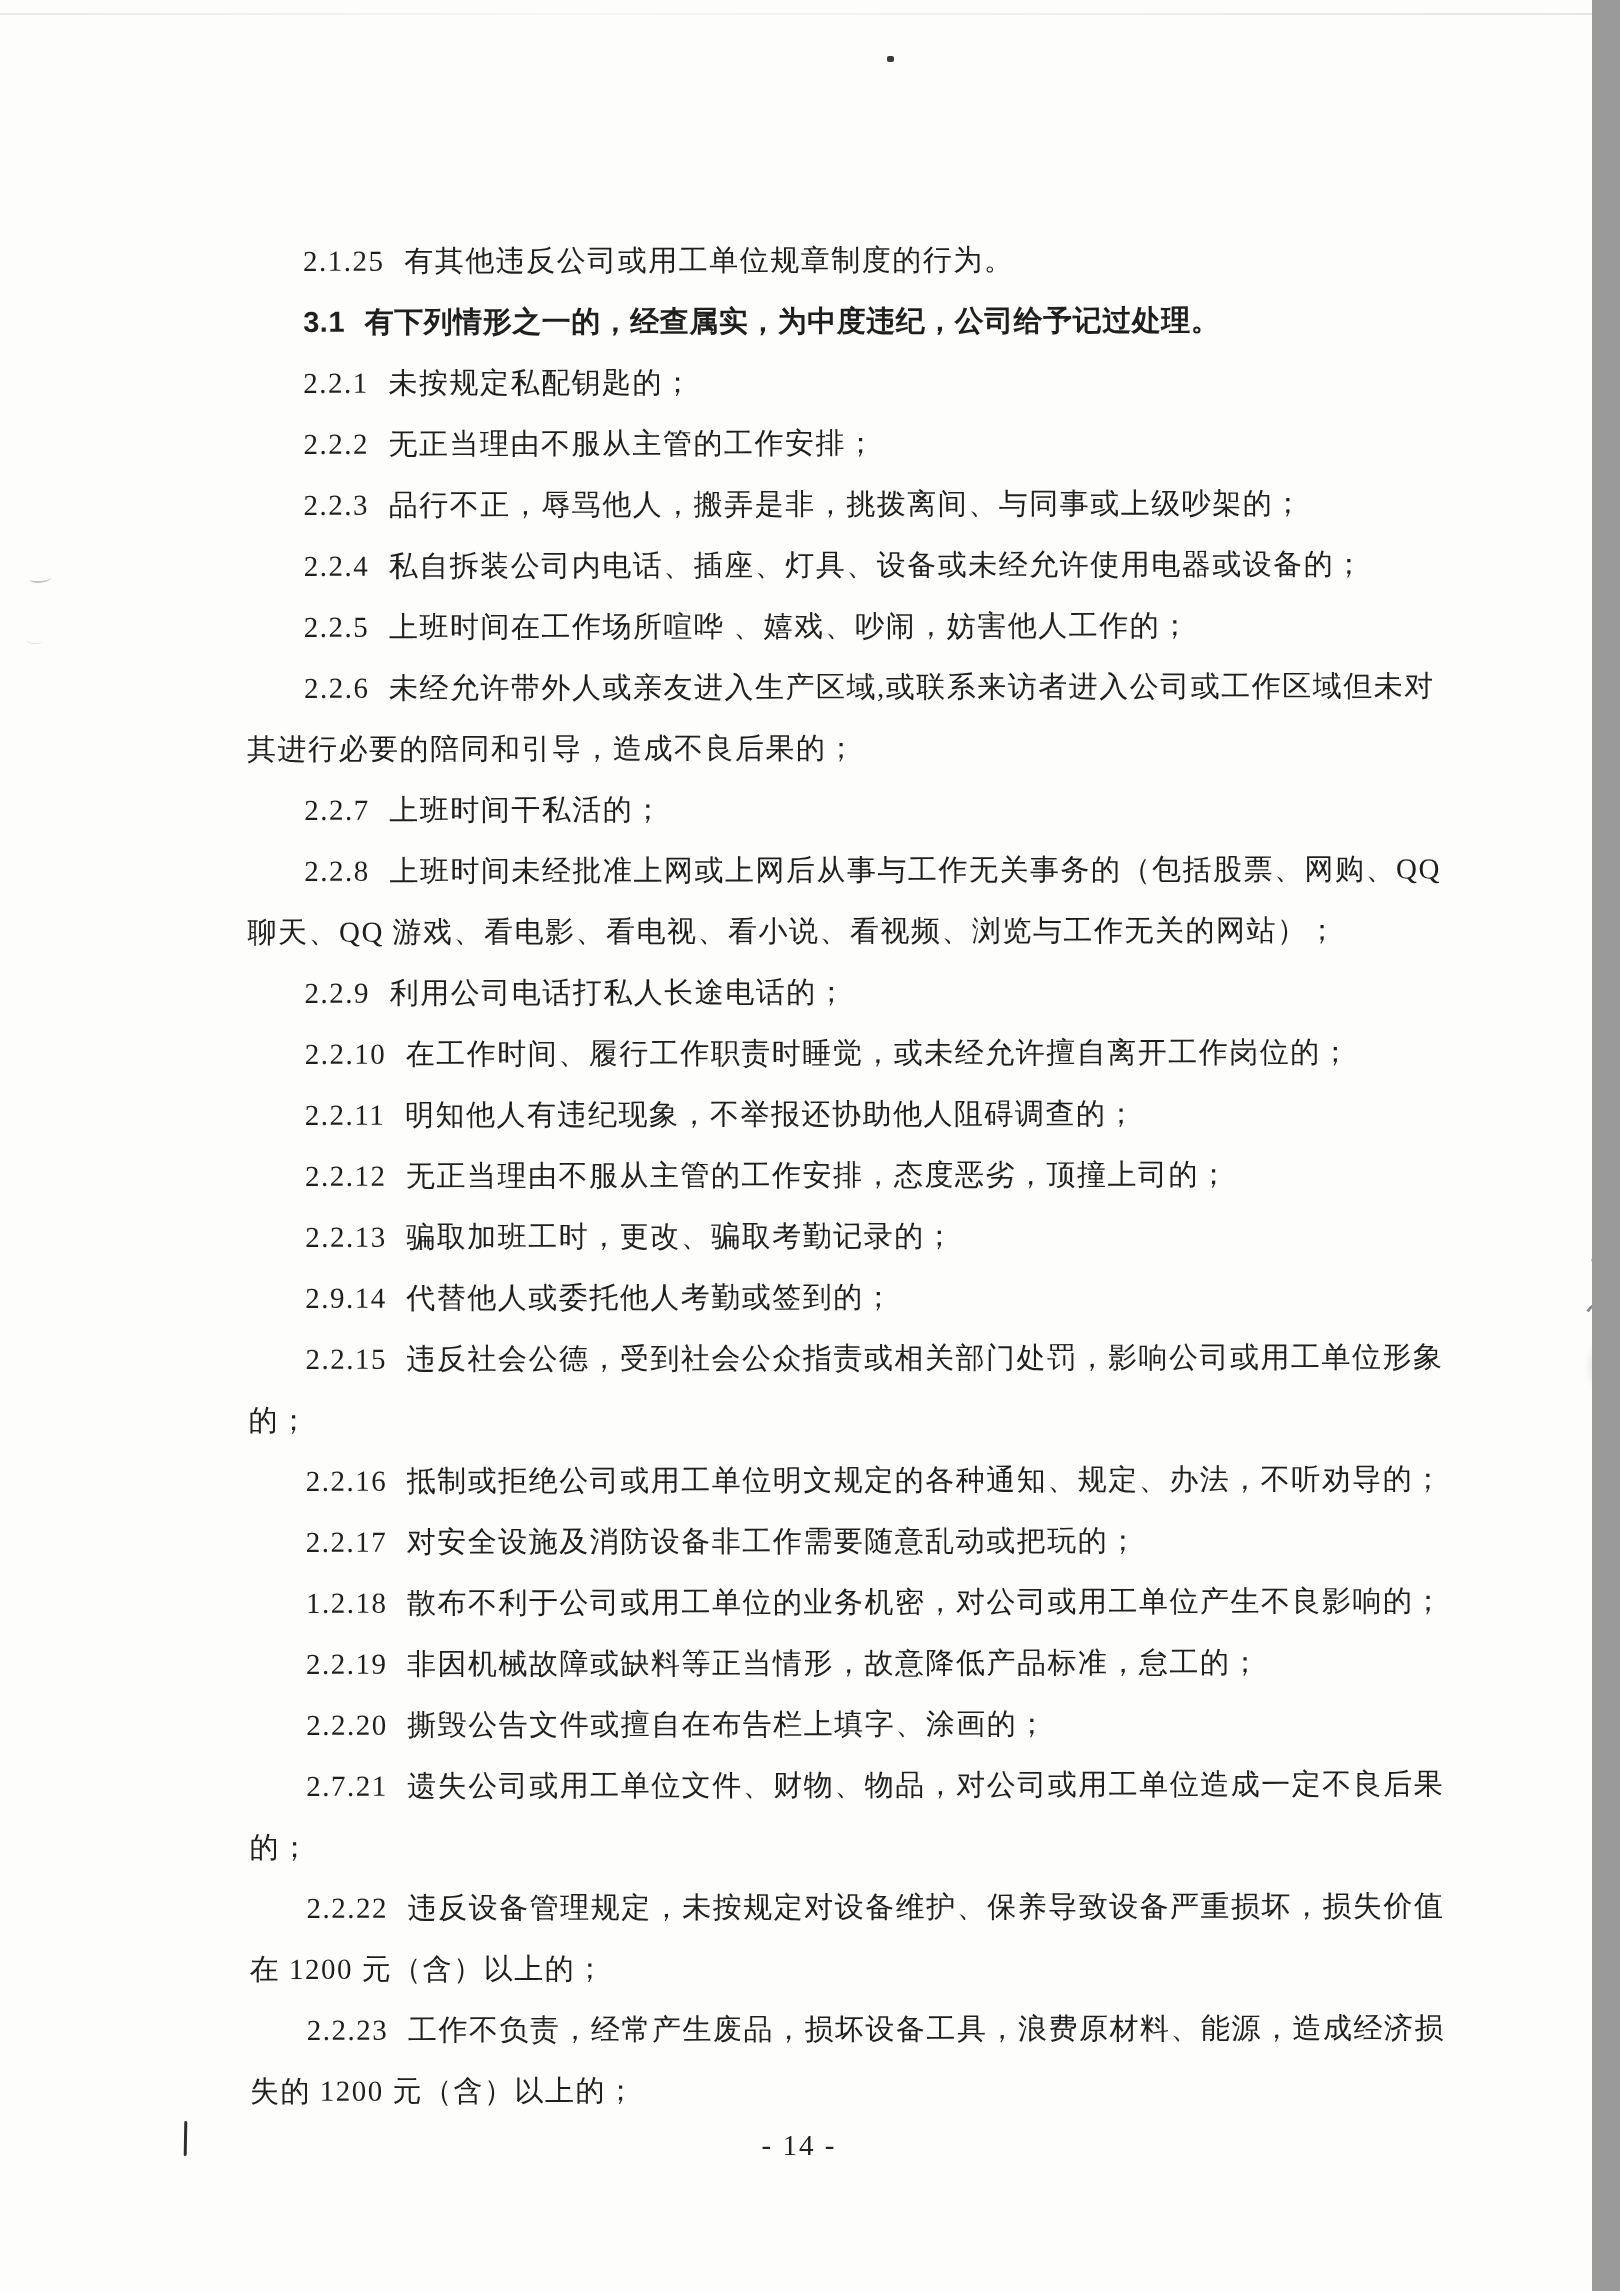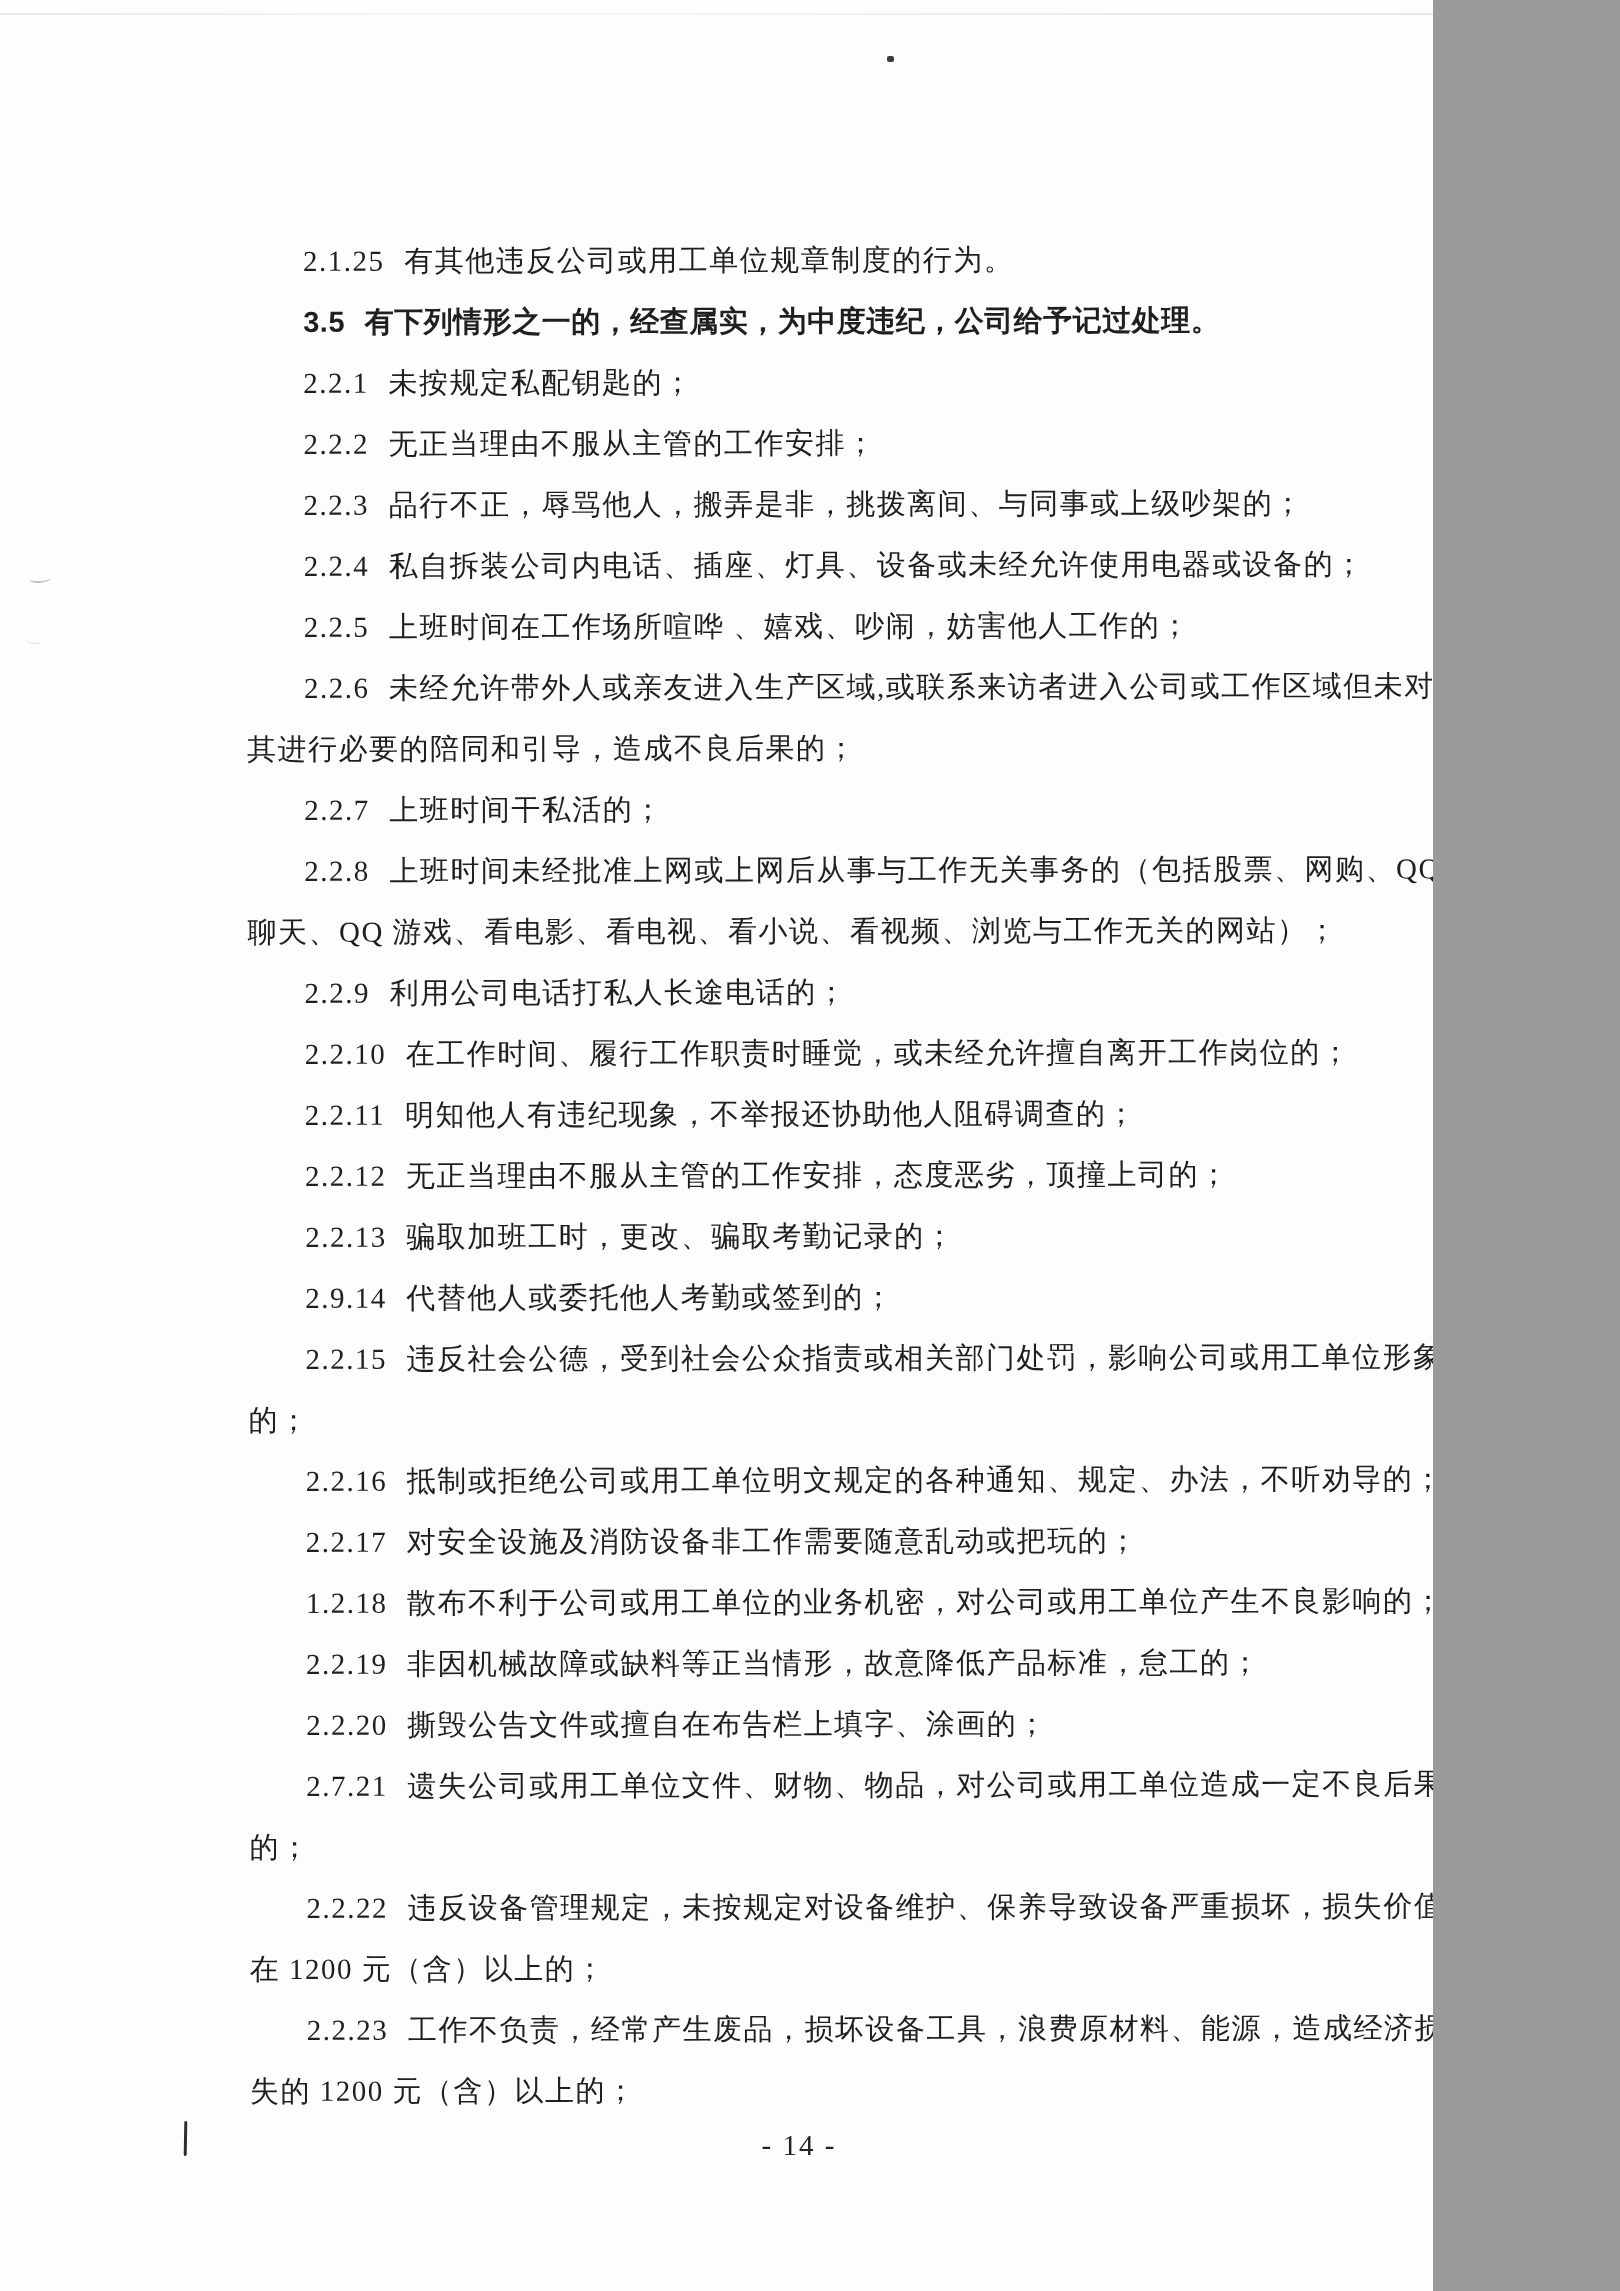--- a/index.html
+++ b/index.html
@@ -1,18 +1,18 @@
 <!DOCTYPE html>
 <html><head>
 <meta charset="utf-8">
 <style>
   html, body { margin: 0; padding: 0; background: #9a9a9a; }
   .page {
     position: relative;
-    width: 1433px;
+    width: 1592px;
     height: 2292px;
     background: #fdfdfc;
     overflow: hidden;
     font-family: "Liberation Serif", "DejaVu Serif", serif;
     color: #1f1f1f;
   }
   
   .textblock {
     position: absolute;
     top: 231px;
@@ -114,21 +114,21 @@
 <div class="page">
 
   <div class="scanline-top"></div>
   <div class="speck-top"></div>
   <div class="smudge-left-1"></div>
   <div class="smudge-left-2"></div>
 
   <div class="textblock" id="lines">
     <div class="line first normal"><span class="num">2.1.25</span><span class="txt">有其他违反公司或用工单位规章制度的行为。</span></div>
 
-    <div class="line first bold"><span class="num">3.5</span><span class="txt">有下列情形之一的，经查属实，为中度违纪，公司给予记过处理。</span></div>
+    <div class="line first bold"><span class="num">3.1</span><span class="txt">有下列情形之一的，经查属实，为中度违纪，公司给予记过处理。</span></div>
 
     <div class="line first normal"><span class="num">2.2.1</span><span class="txt">未按规定私配钥匙的；</span></div>
 
     <div class="line first normal"><span class="num">2.2.2</span><span class="txt">无正当理由不服从主管的工作安排；</span></div>
 
     <div class="line first normal"><span class="num">2.2.3</span><span class="txt">品行不正，辱骂他人，搬弄是非，挑拨离间、与同事或上级吵架的；</span></div>
 
     <div class="line first normal"><span class="num">2.2.4</span><span class="txt">私自拆装公司内电话、插座、灯具、设备或未经允许使用电器或设备的；</span></div>
 
     <div class="line first normal"><span class="num">2.2.5</span><span class="txt">上班时间在工作场所喧哗 、嬉戏、吵闹，妨害他人工作的；</span></div>

